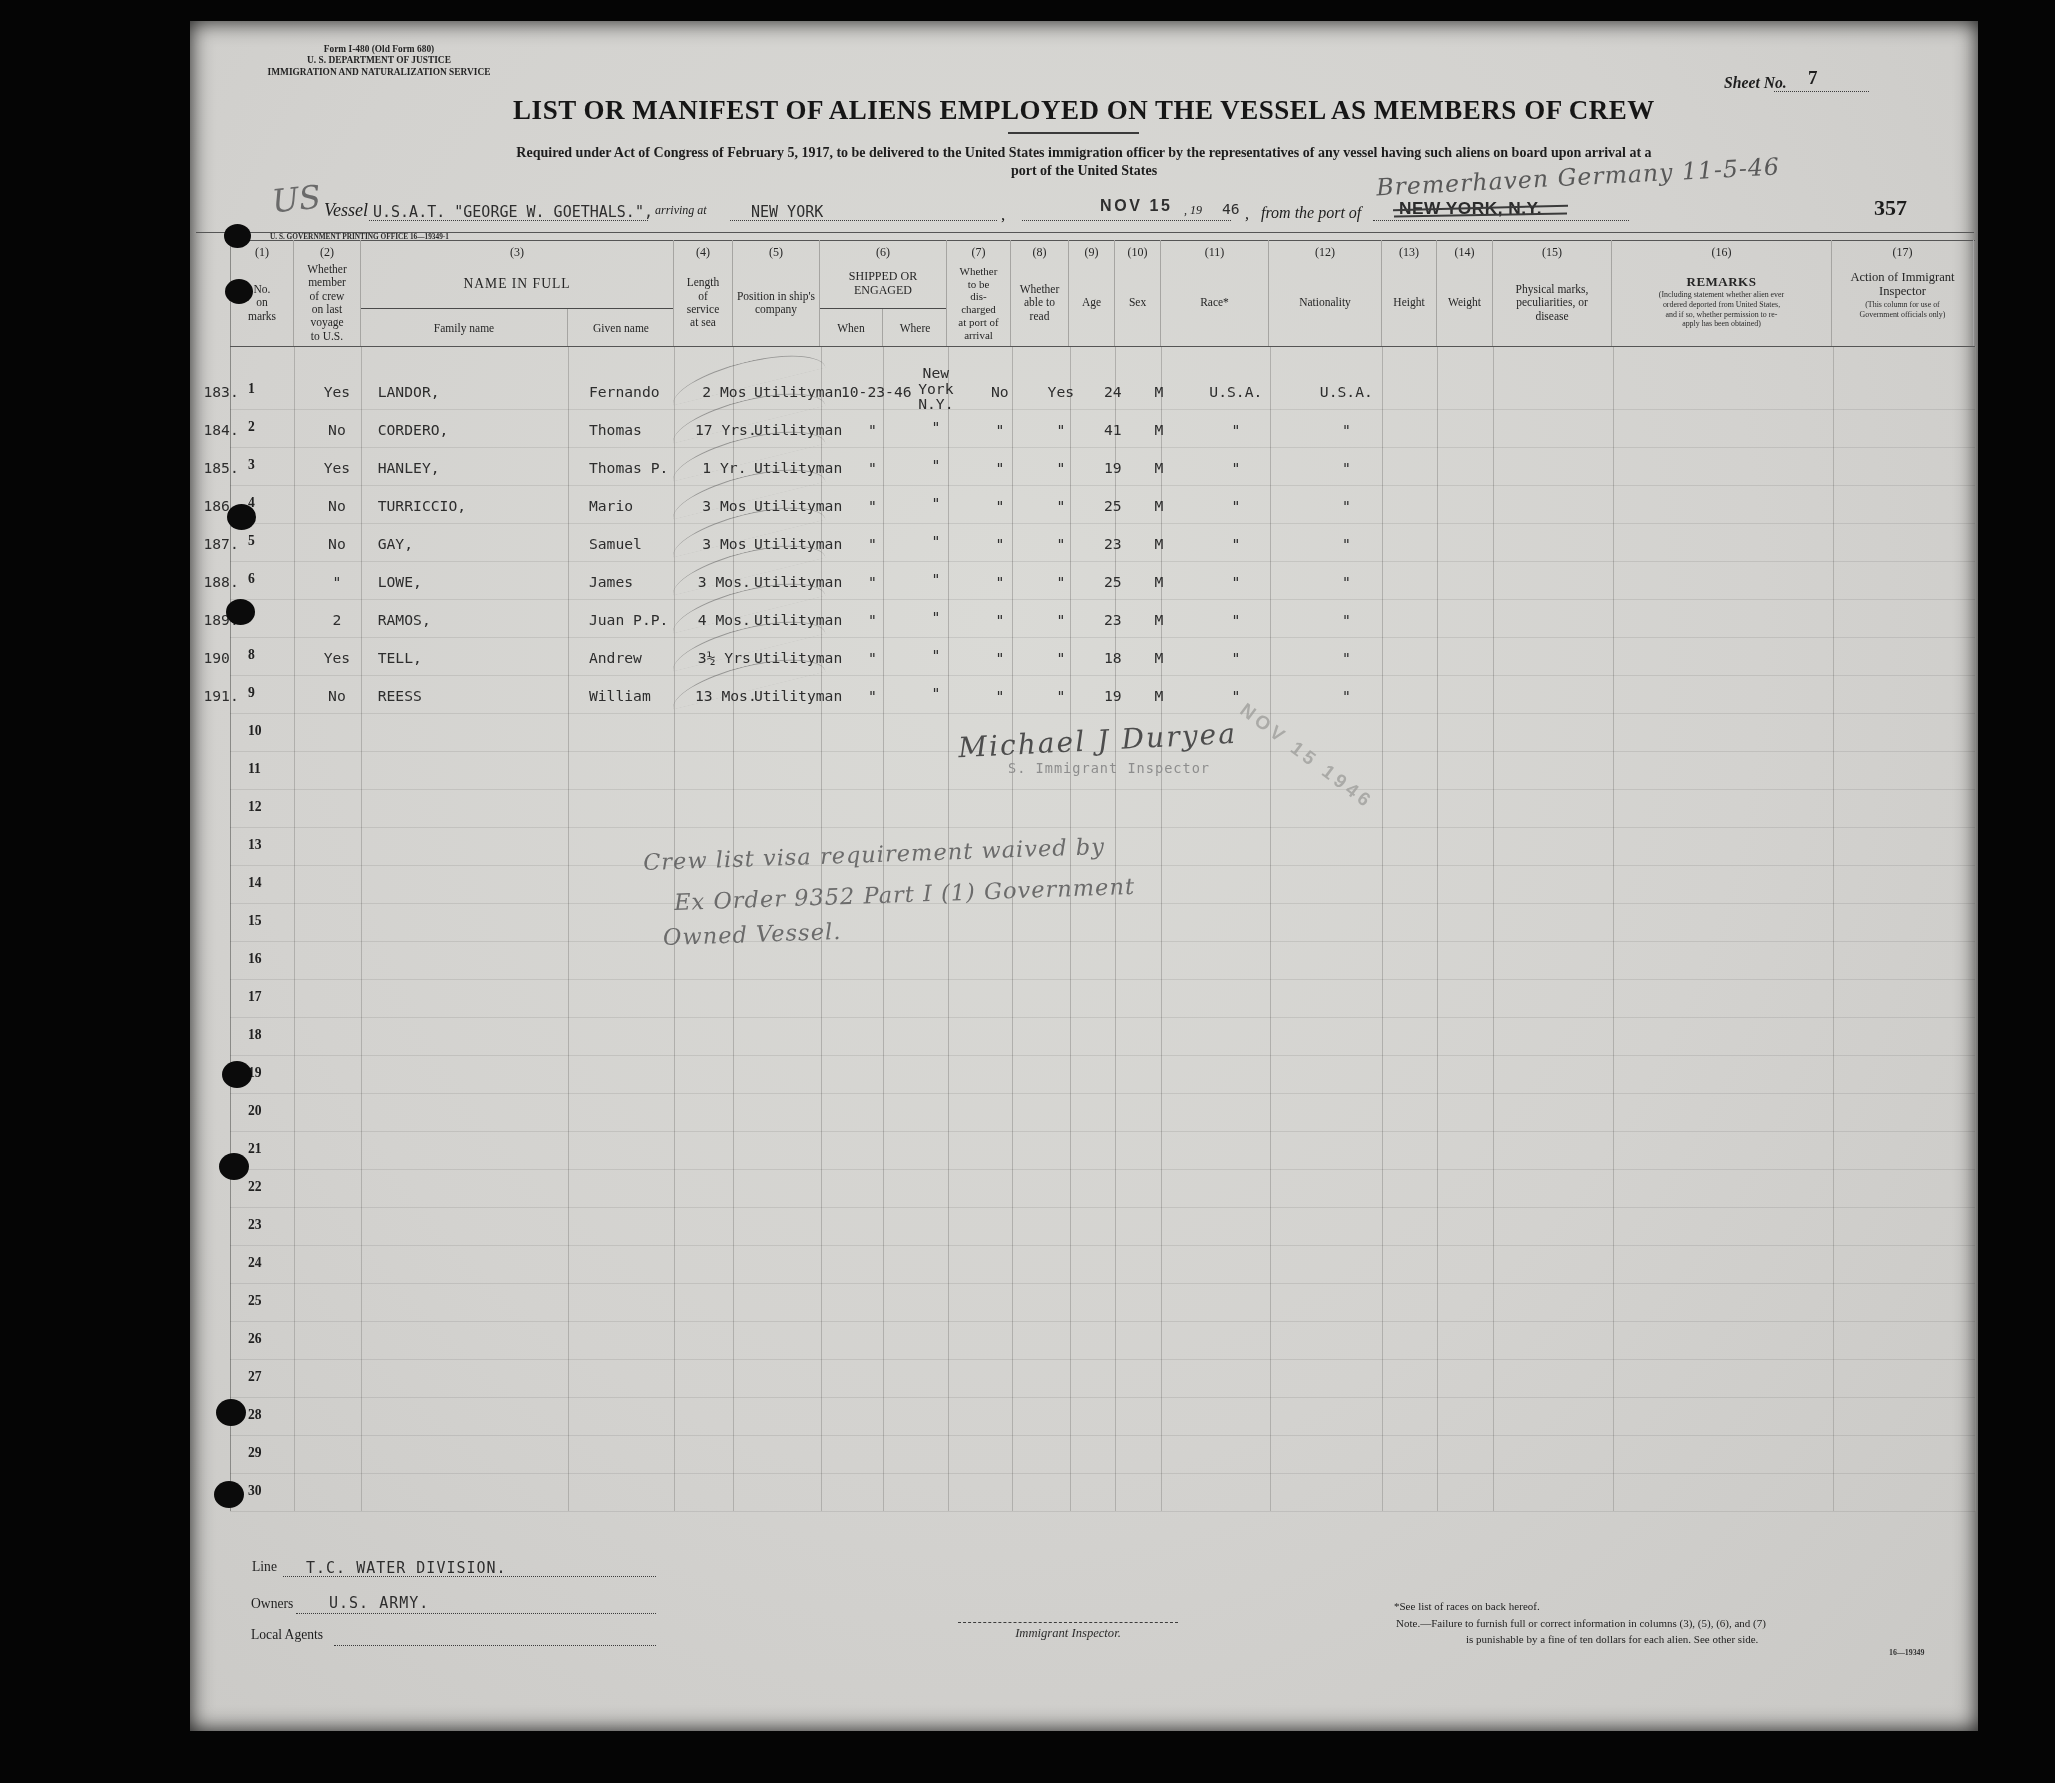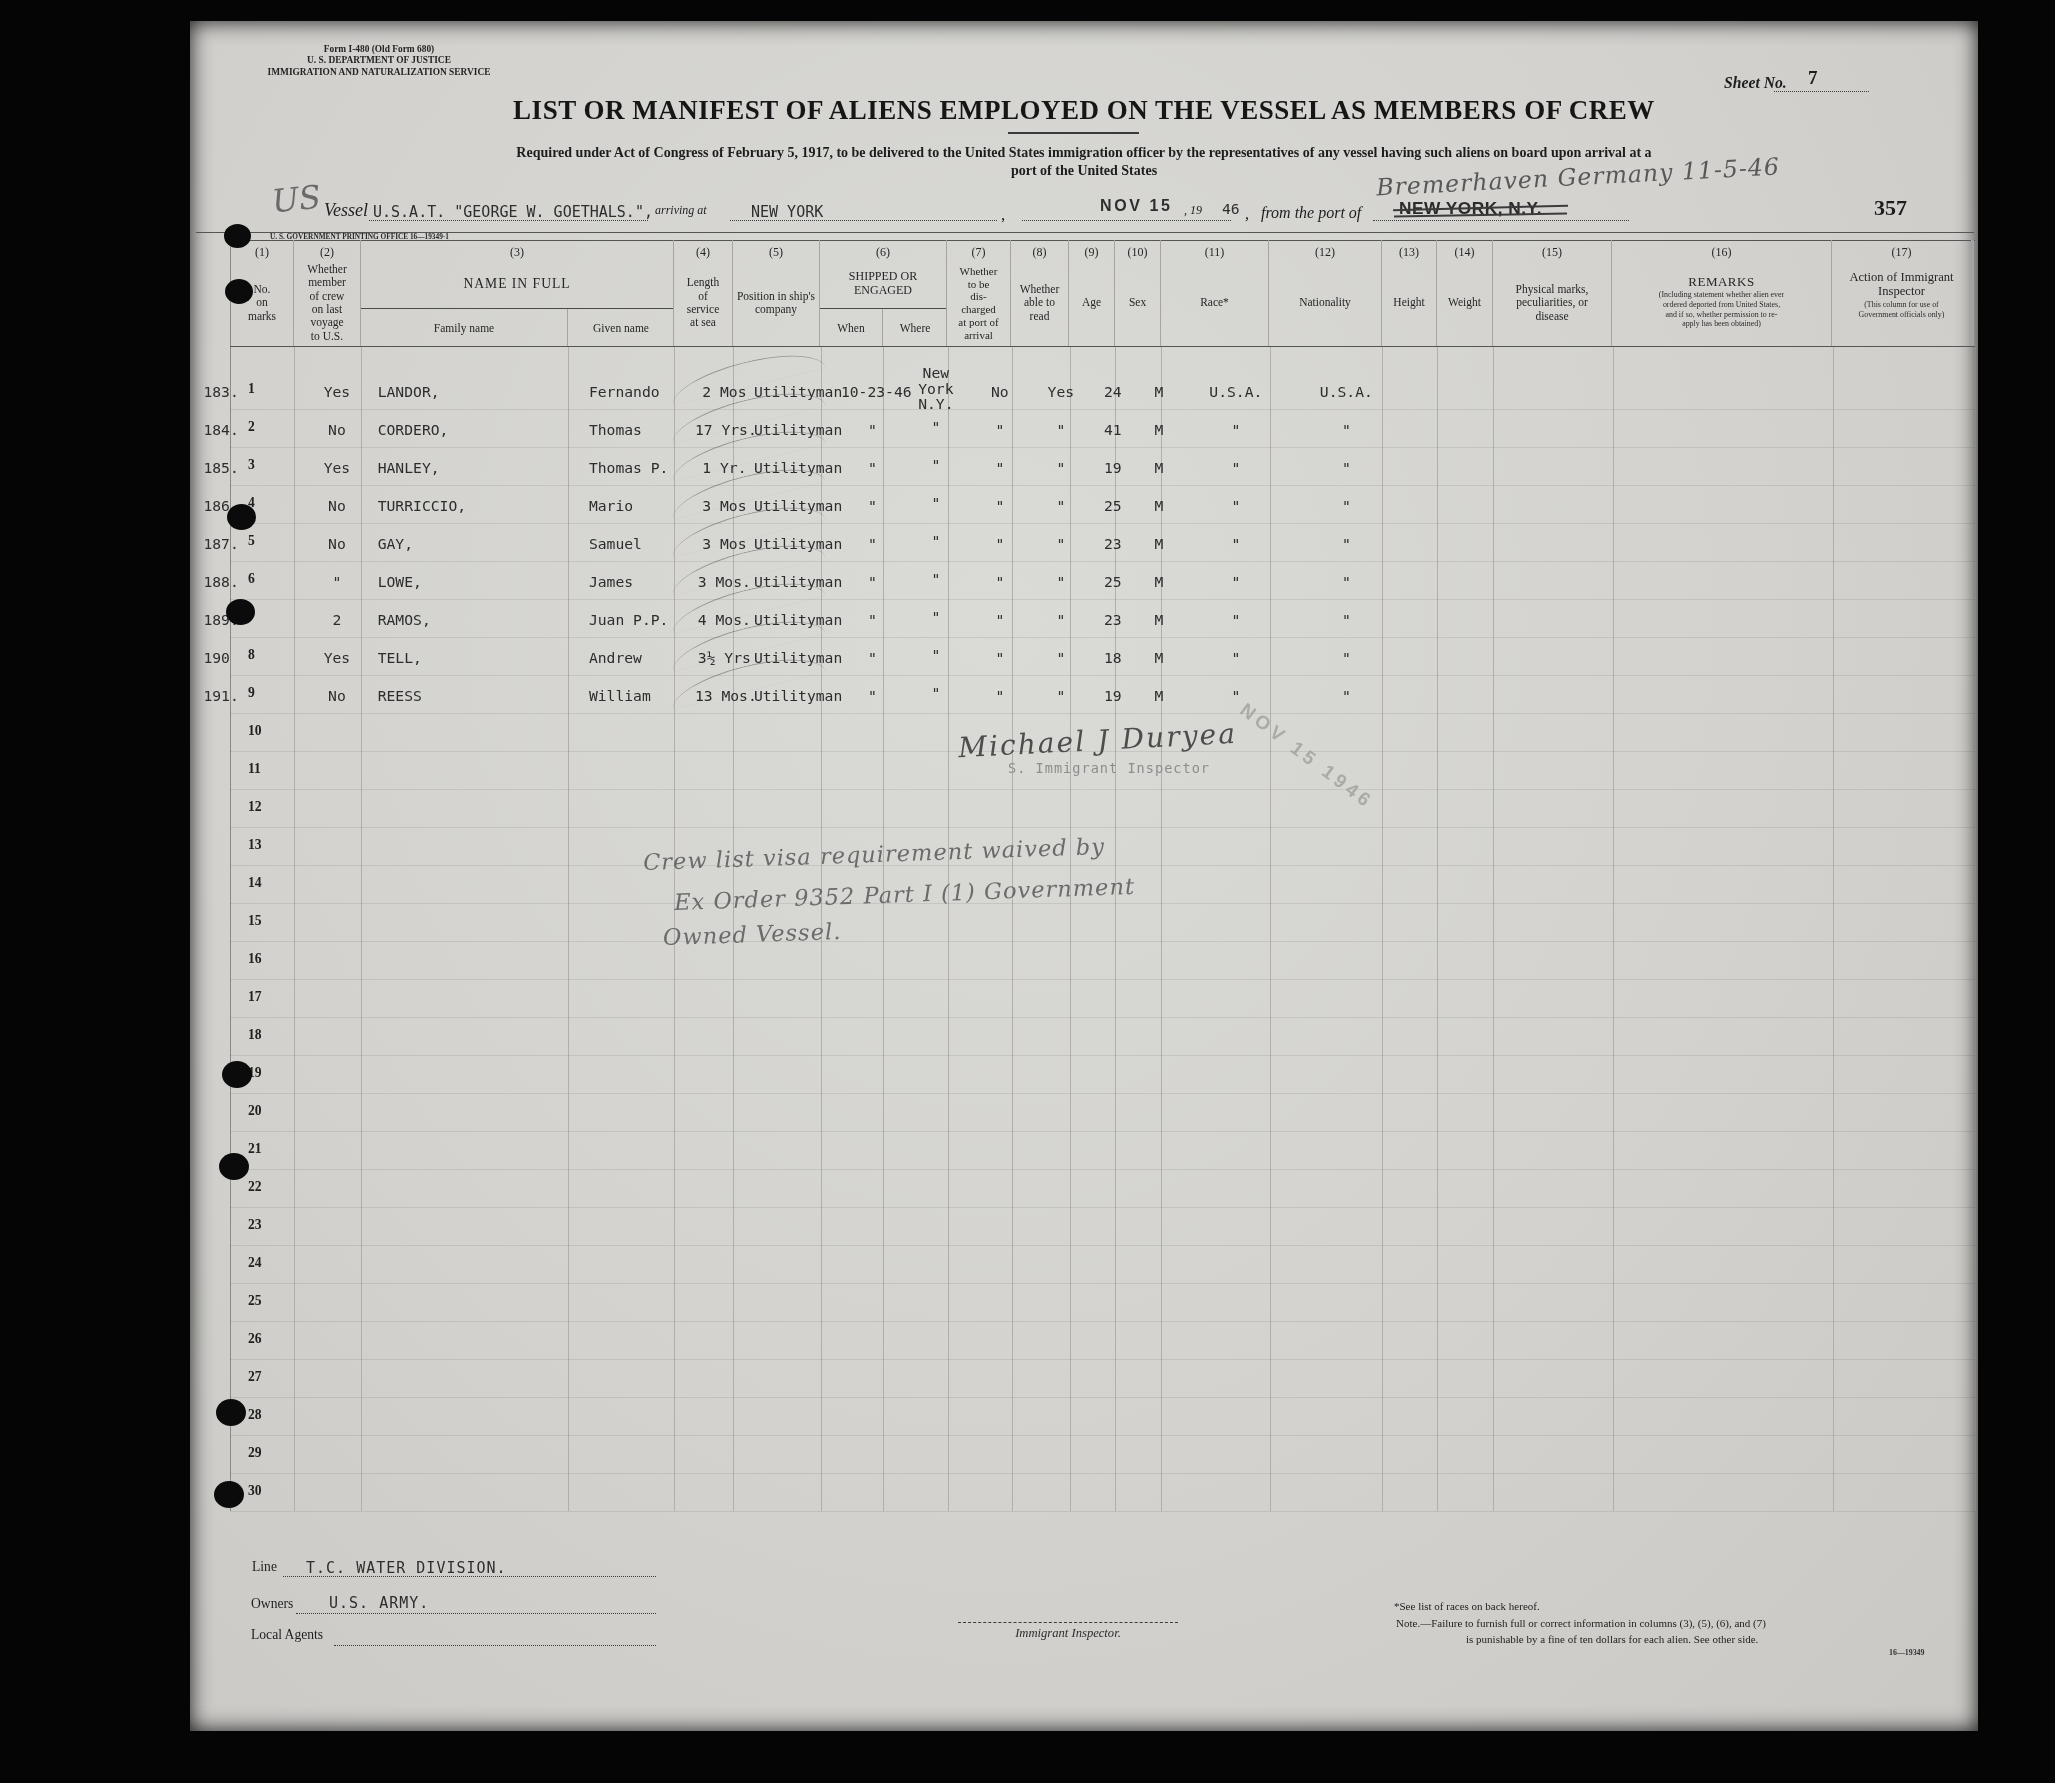--- a/index.html
+++ b/index.html
@@ -13,21 +13,21 @@
   .b{font-weight:bold;}
   .ctr{text-align:center;}
   .pre{white-space:pre-line;}
   .dot{border-bottom:1.6px dotted #3c3c3c;}
   .vline{width:0.5px;top:346px;height:1165px;background:#b0afac;}
   .vline.edge{background:#8a8a87;width:1px;}
   
   .thead{left:230px;top:240px;width:1745px;height:106px;display:flex;z-index:3;}
   .hcell{box-sizing:border-box;border-right:0.5px solid #a6a5a2;display:flex;flex-direction:column;height:106px;flex:none;}
   .hcell:first-child{border-left:1px solid #8a8a87;}
-  .hcell:last-child{border-right:3px solid #a3a3a3;}
+  .hcell:last-child{border-right:1px solid #a3a3a3;}
   .hnum{padding-top:5.2px;text-align:center;font-size:12px;color:#262626;}
   .hlabel{flex:1;display:flex;align-items:center;justify-content:center;text-align:center;font-size:11.5px;line-height:1.16;color:#262626;white-space:pre-line;padding:0 2.1px;}
   .hsubrow{display:flex;height:37px;border-top:1px solid #4a4a4a;}
   .hsub{display:flex;align-items:center;justify-content:center;font-size:11.5px;color:#262626;flex:none;box-sizing:border-box;}
   .hnote{font-size:7.9px;line-height:1.25;text-align:center;color:#2c2c2c;white-space:pre-line;padding:1px 3.1px 4.2px;}
   .hc1{width:64px}.hc2{width:67px}.hc3{width:313px}.hc4{width:59px}.hc5{width:87px}
   .hc6{width:127px}.hc7{width:64px}.hc8{width:58px}.hc9{width:46px}.hc10{width:46px}
   .hc11{width:108px}.hc12{width:113px}.hc13{width:55px}.hc14{width:56px}.hc15{width:119px}
   .hc16{width:220px}.hc17{width:142px}
   
@@ -177,21 +177,21 @@
     <div class="hlabel">Weight</div>
   </div>
   <div class="hcell hc15">
     <div class="hnum">(15)</div>
     <div class="hlabel">Physical marks,
 peculiarities, or
 disease</div>
   </div>
   <div class="hcell hc16">
     <div class="hnum">(16)</div>
-    <div class="hlabel" style="flex:0 0 auto;padding-top:13.6px;font-weight:normal;font-size:13px;letter-spacing:0.5px;">REMARKS</div>
+    <div class="hlabel" style="flex:0 0 auto;padding-top:13.6px;font-weight:bold;font-size:13px;letter-spacing:0.5px;">REMARKS</div>
     <div class="hnote">(Including statement whether alien ever
 ordered deported from United States,
 and if so, whether permission to re-
 apply has been obtained)</div>
   </div>
   <div class="hcell hc17">
     <div class="hnum">(17)</div>
     <div class="hlabel" style="flex:0 0 auto;padding-top:9.4px;font-size:12.6px;">Action of Immigrant
 Inspector</div>
     <div class="hnote">(This column for use of

